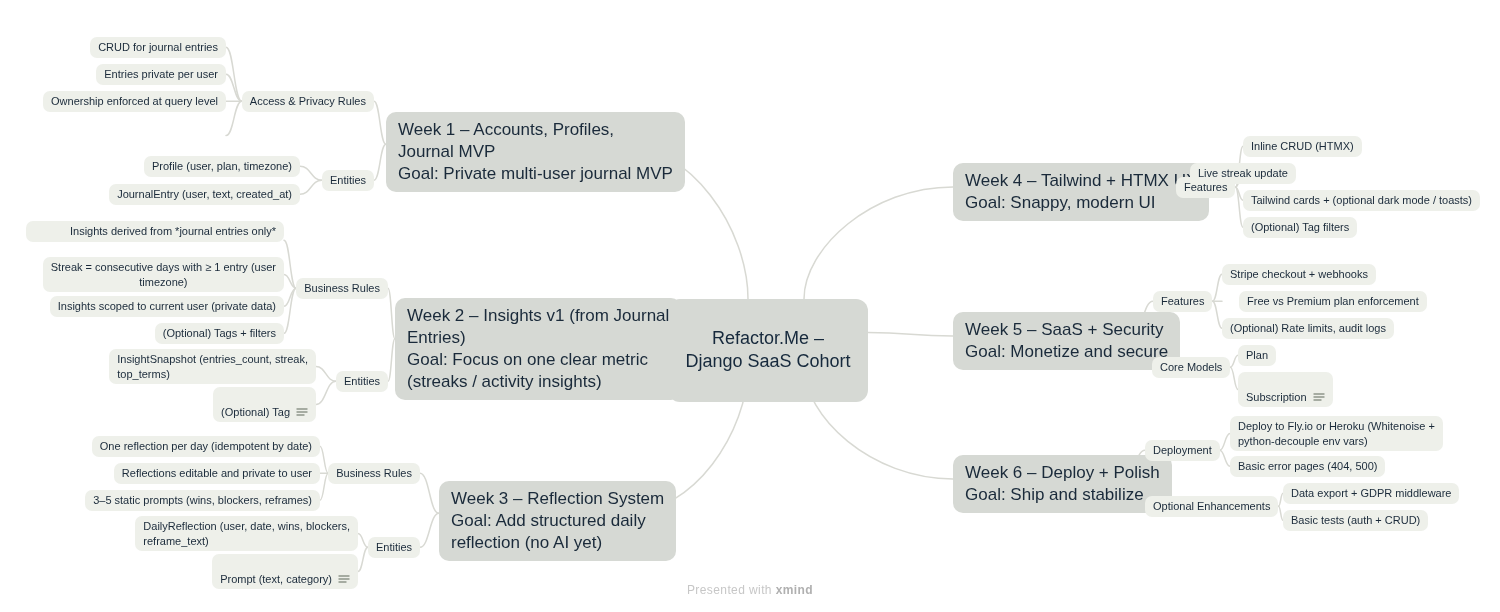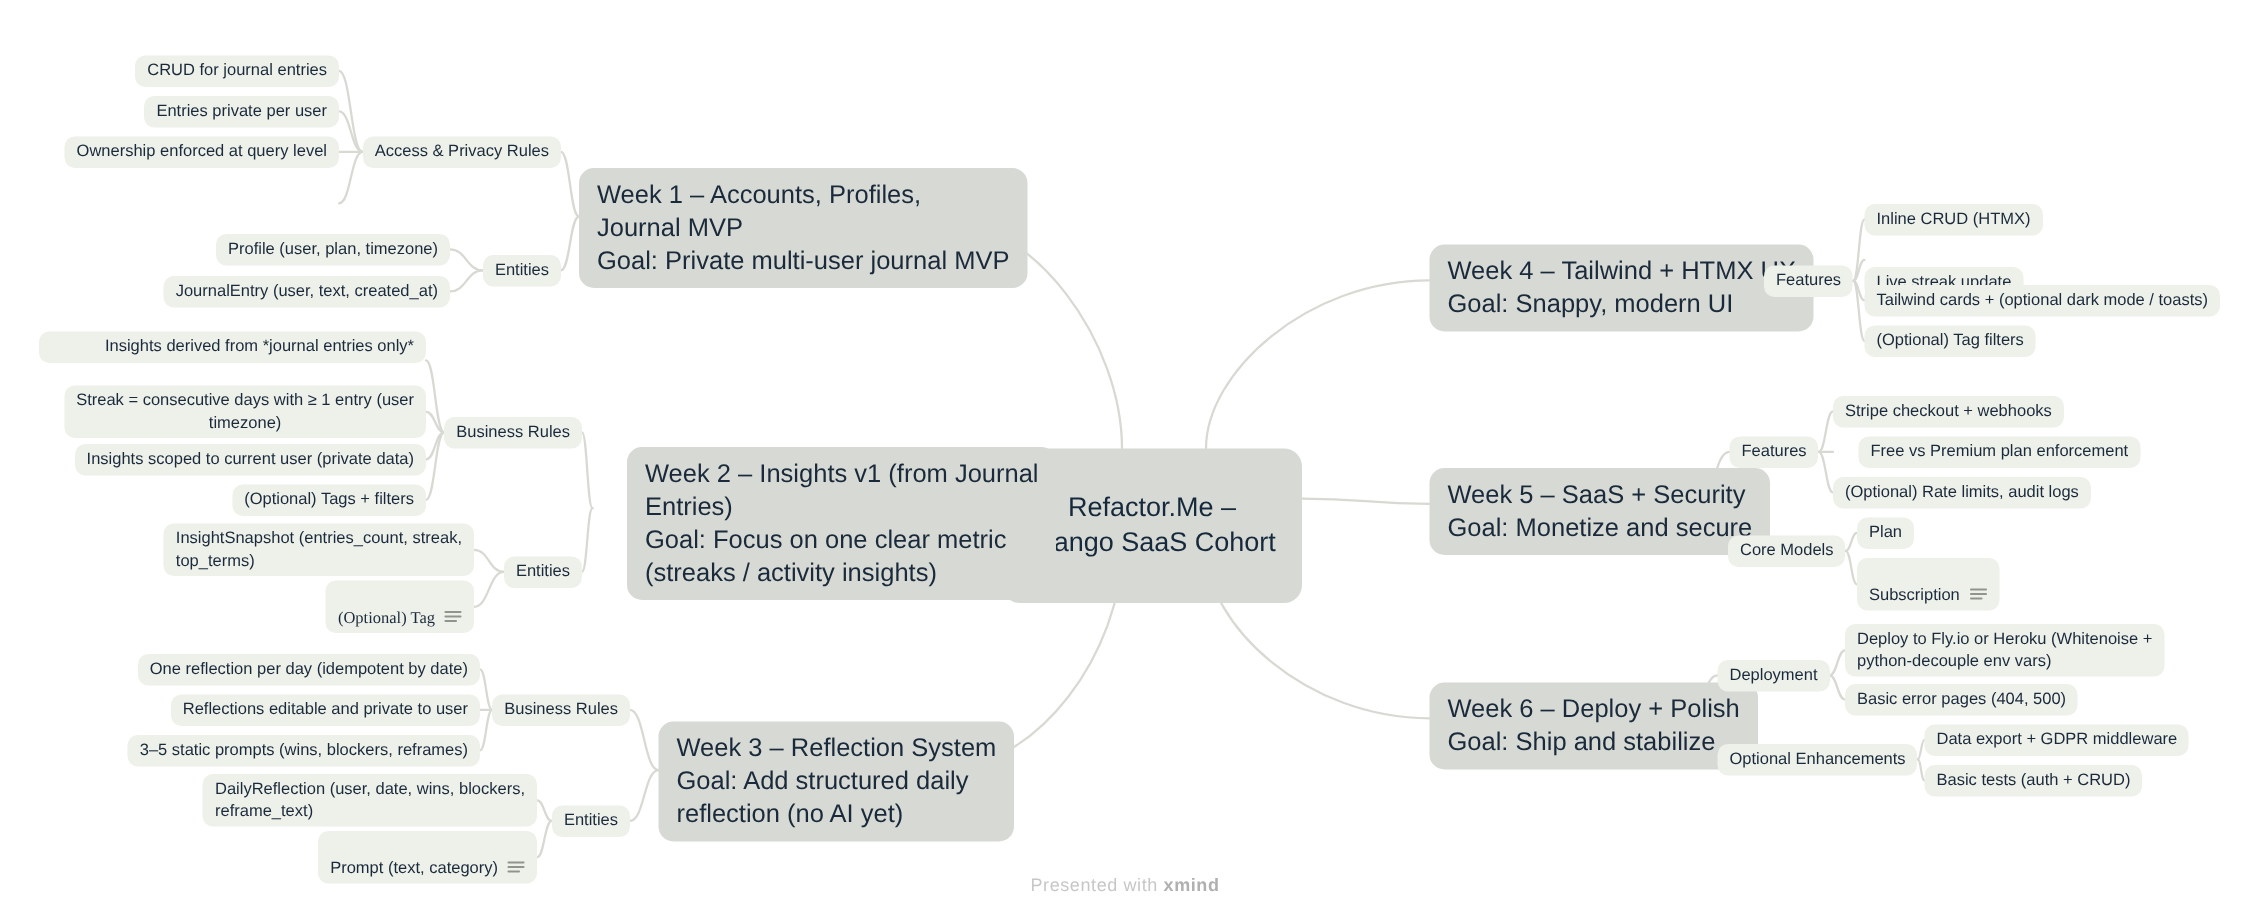--- a/index.html
+++ b/index.html
@@ -86,21 +86,21 @@
       <path d="M 1283 493.2578125 C 1280.7109375 493.2578125, 1280.7109375 506.2578125, 1278.421875 506.2578125"></path>
       <path d="M 1283 520.2578125 C 1280.7109375 520.2578125, 1280.7109375 506.2578125, 1278.421875 506.2578125"></path>
     </svg>
 
   <div class="node center-node" id="n-center" style="left:668px;top:299px;">Refactor.Me –
 Django SaaS Cohort</div>
 
   <div class="node topic" id="n-w1" style="left:386px;top:112px;">Week 1 – Accounts, Profiles,
 Journal MVP
 Goal: Private multi-user journal MVP</div>
-  <div class="node topic" id="n-w2" style="left:418px;top:298px;">Week 2 – Insights v1 (from Journal
+  <div class="node topic" id="n-w2" style="left:395px;top:298px;">Week 2 – Insights v1 (from Journal
 Entries)
 Goal: Focus on one clear metric
 (streaks / activity insights)</div>
   <div class="node topic" id="n-w3" style="left:439px;top:481px;">Week 3 – Reflection System
 Goal: Add structured daily
 reflection (no AI yet)</div>
   <div class="node topic" id="n-w4" style="left:953px;top:163px;">Week 4 – Tailwind + HTMX UX
 Goal: Snappy, modern UI</div>
   <div class="node topic" id="n-w5" style="left:953px;top:312px;">Week 5 – SaaS + Security
 Goal: Monetize and secure</div>
@@ -117,21 +117,21 @@
 
   <div class="node sub" id="n-w2g0" style="right:1112px;top:278px;">Business Rules</div>
   <div class="node leaf" id="n-w2g0c0" style="right:1216px;top:221px;padding-left:44px;">Insights derived from *journal entries only*</div>
   <div class="node leaf" id="n-w2g0c1" style="right:1216px;top:257px;text-align:center;">Streak = consecutive days with ≥ 1 entry (user
 timezone)</div>
   <div class="node leaf" id="n-w2g0c2" style="right:1216px;top:296px;">Insights scoped to current user (private data)</div>
   <div class="node leaf" id="n-w2g0c3" style="right:1216px;top:323px;">(Optional) Tags + filters</div>
   <div class="node sub" id="n-w2g1" style="right:1112px;top:371px;">Entities</div>
   <div class="node leaf" id="n-w2g1c0" style="right:1184px;top:349px;">InsightSnapshot (entries_count, streak,
 top_terms)</div>
-  <div class="node leaf" id="n-w2g1c1" style="right:1184px;top:387px;font-family:Liberation Serif, serif;">
+  <div class="node leaf" id="n-w2g1c1" style="right:1184px;top:387px;">
     <span>(Optional) Tag</span><svg class="note-ic" width="12" height="10" viewBox="0 0 12 10">
         <g stroke="#8f958b" stroke-width="1.4" stroke-linecap="round">
           <line x1="1" y1="2" x2="11" y2="2"></line>
           <line x1="1" y1="5" x2="11" y2="5"></line>
           <line x1="1" y1="8" x2="8" y2="8"></line>
         </g>
       </svg>
   </div>
 
   <div class="node sub" id="n-w3g0" style="right:1080px;top:463px;">Business Rules</div>
@@ -146,21 +146,21 @@
         <g stroke="#8f958b" stroke-width="1.4" stroke-linecap="round">
           <line x1="1" y1="2" x2="11" y2="2"></line>
           <line x1="1" y1="5" x2="11" y2="5"></line>
           <line x1="1" y1="8" x2="8" y2="8"></line>
         </g>
       </svg>
   </div>
 
   <div class="node sub" id="n-w4g0" style="left:1176px;top:177px;">Features</div>
   <div class="node leaf" id="n-w4g0c0" style="left:1243px;top:136px;">Inline CRUD (HTMX)</div>
-  <div class="node leaf" id="n-w4g0c1" style="left:1243px;top:163px;margin-top:15px;">Live streak update</div>
+  <div class="node leaf" id="n-w4g0c1" style="left:1190px;top:163px;">Live streak update</div>
   <div class="node leaf" id="n-w4g0c2" style="left:1243px;top:190px;">Tailwind cards + (optional dark mode / toasts)</div>
   <div class="node leaf" id="n-w4g0c3" style="left:1243px;top:217px;">(Optional) Tag filters</div>
 
   <div class="node sub" id="n-w5g0" style="left:1153px;top:291px;">Features</div>
   <div class="node leaf" id="n-w5g0c0" style="left:1222px;top:264px;">Stripe checkout + webhooks</div>
   <div class="node leaf" id="n-w5g0c1" style="left:1222px;top:291px;margin-left:17px;">Free vs Premium plan enforcement</div>
   <div class="node leaf" id="n-w5g0c2" style="left:1222px;top:318px;">(Optional) Rate limits, audit logs</div>
   <div class="node sub" id="n-w5g1" style="left:1152px;top:357px;">Core Models</div>
   <div class="node leaf" id="n-w5g1c0" style="left:1238px;top:345px;">Plan</div>
   <div class="node leaf" id="n-w5g1c1" style="left:1238px;top:372px;">

